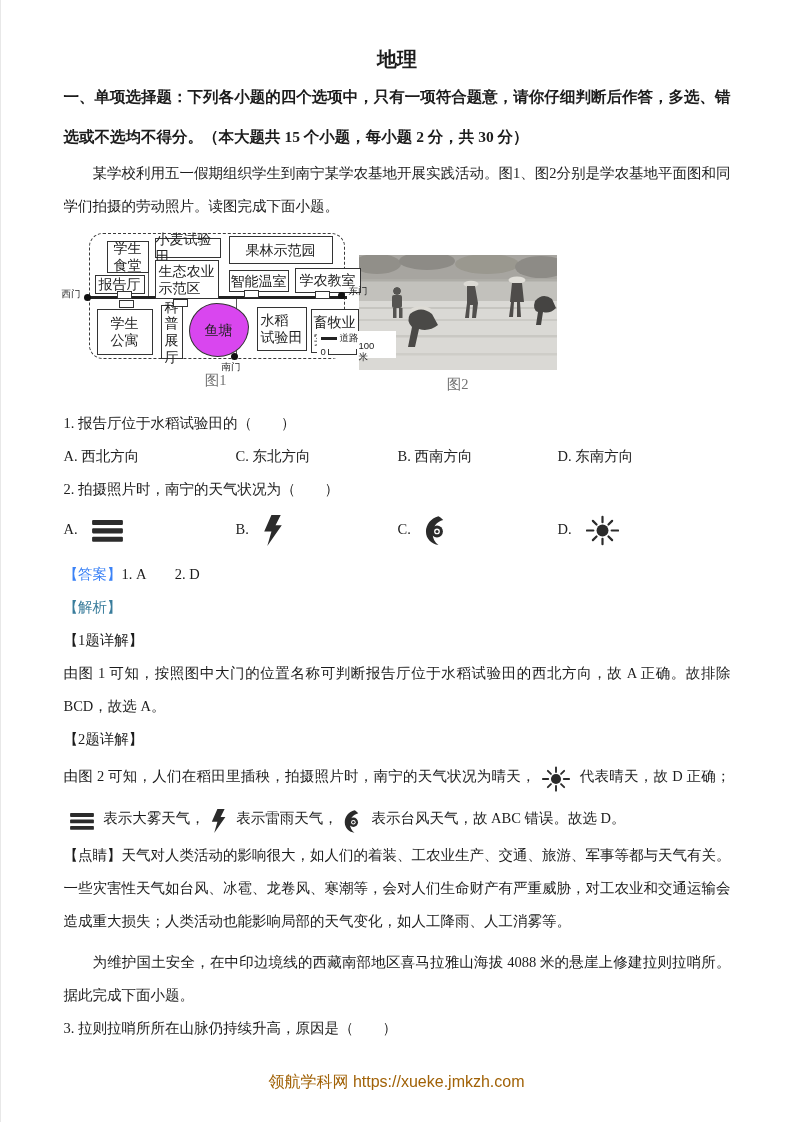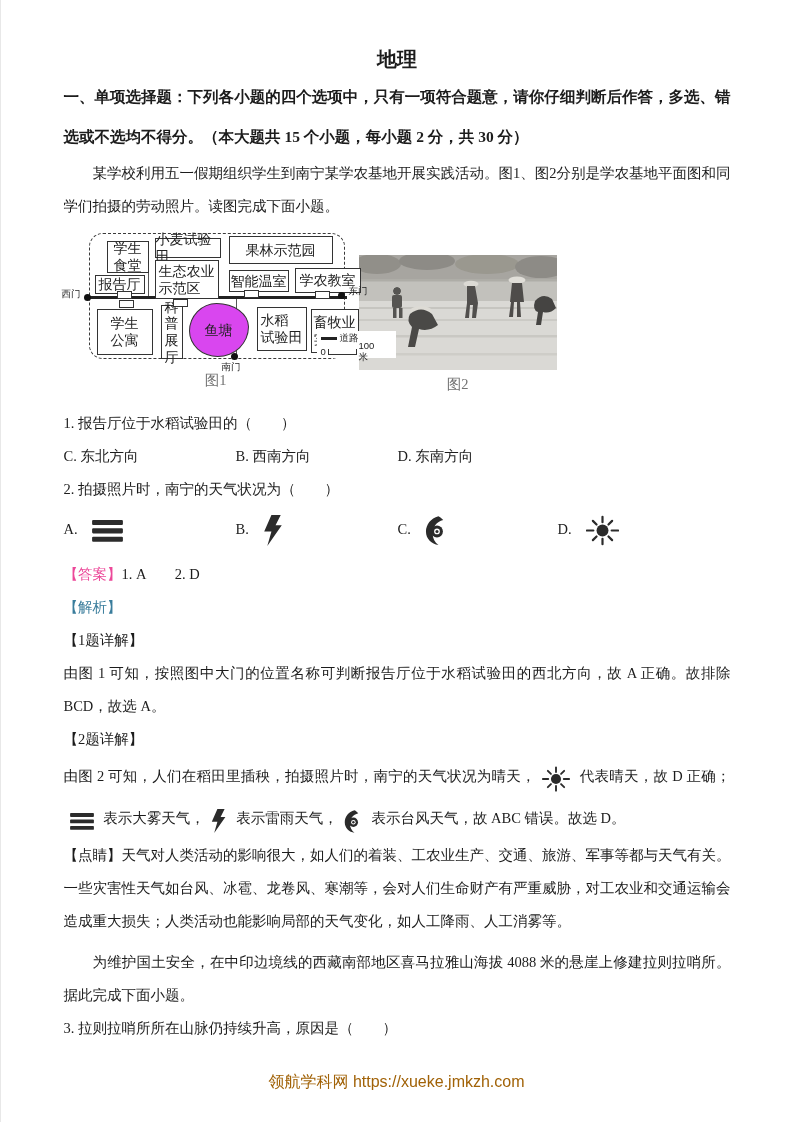--- a/index.html
+++ b/index.html
@@ -139,20 +139,21 @@
             <ellipse cx="62" cy="56" rx="11" ry="4.8" fill="#dddbd5"></ellipse>
             <path d="M51,59 Q62,50 73,59 L79,70 Q70,77 60,74 L56,92 L49,92 L53,72 Q47,66 51,59 Z" fill="#4a4947"></path>
           </g>
         </svg>
         <div class="cap">图2</div>
       </div>
     </div>
 
     <p class="body">1. 报告厅位于水稻试验田的（　　）</p>
     <div class="opts" id="q1-opts">
+        <span class="opt">A. 西北方向</span>
         <span class="opt">C. 东北方向</span>
         <span class="opt">B. 西南方向</span>
         <span class="opt">D. 东南方向</span>
       </div>
 
     <p class="body">2. 拍摄照片时，南宁的天气状况为（　　）</p>
     <div class="opts icon-opts" id="q2-opts">
         <span class="opt">
           <span>A.</span>
           <span class="opt-icon"><svg width="31" height="22" viewBox="0 0 28 20">
@@ -190,21 +191,21 @@
                 <line x1="24.5" y1="24.5" x2="28.5" y2="28.5"></line>
                 <line x1="7.5" y1="28.5" x2="11.5" y2="24.5"></line>
                 <line x1="24.5" y1="11.5" x2="28.5" y2="7.5"></line>
               </g>
               <circle cx="18" cy="18" r="6.5" fill="#2b2b2b"></circle>
             </svg></span>
         </span>
       </div>
 
     <p class="body" style="margin-top:6px;">
-      <span class="tag" style="color: #ec4899;">【答案】</span><span>1. A　　2. D</span>
+      <span class="tag" style="color: #3b82f6;">【答案】</span><span>1. A　　2. D</span>
     </p>
 
     <p class="body">
       <span class="tag" style="color: rgb(58, 125, 156);">【解析】</span>
     </p>
 
     <p class="body">【1题详解】</p>
     <p class="body">由图 1 可知，按照图中大门的位置名称可判断报告厅位于水稻试验田的西北方向，故 A 正确。故排除 BCD，故选 A。</p>
 
     <p class="body">【2题详解】</p>

